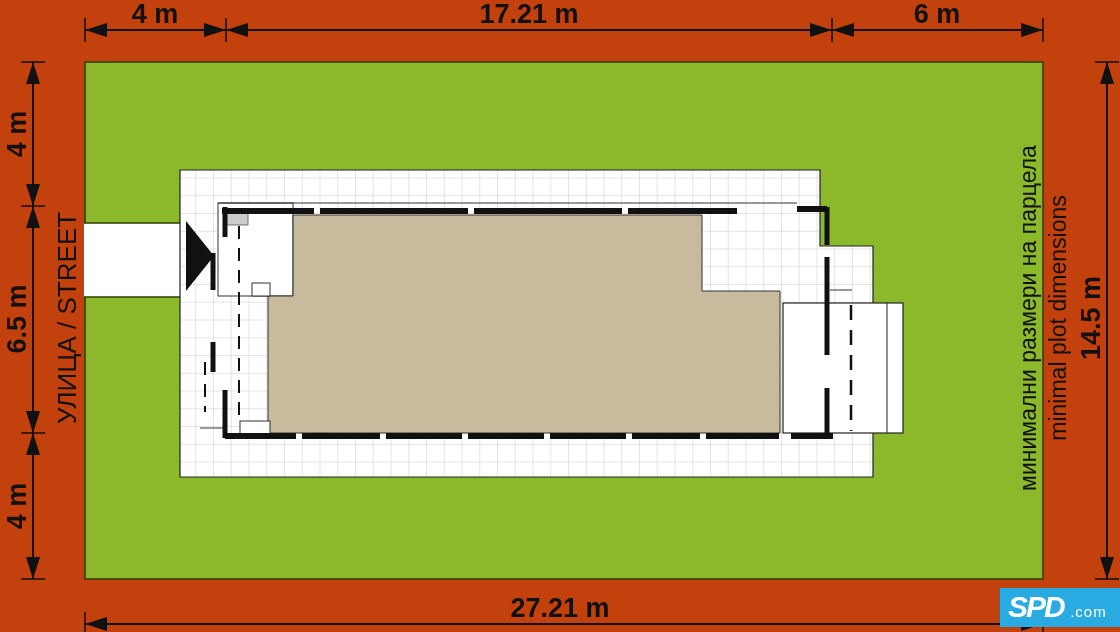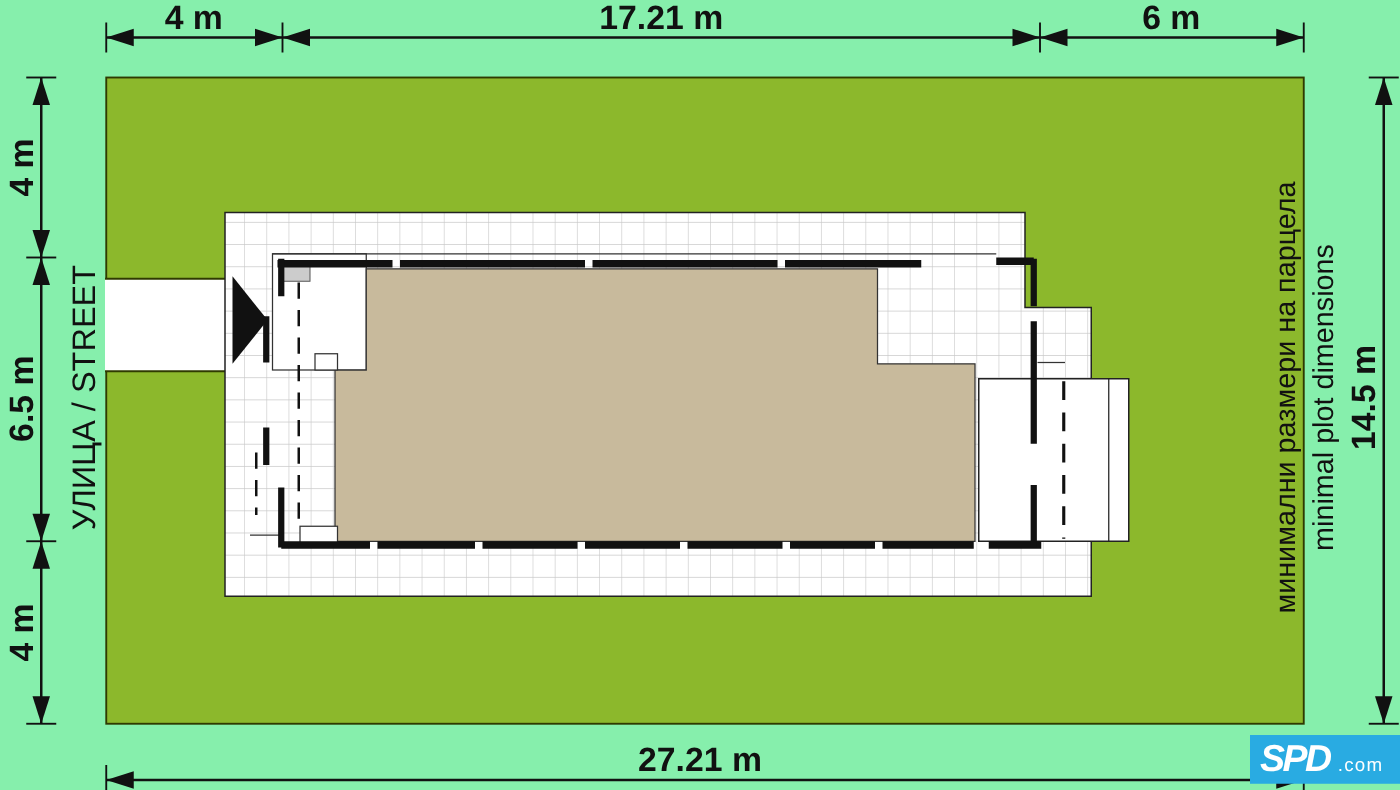--- a/index.html
+++ b/index.html
@@ -1,16 +1,16 @@
 <!DOCTYPE html>
 <html><head>
 <meta charset="utf-8">
 <style>
   html,body{margin:0;padding:0;background:#ffffff;}
-  #stage{position:relative;width:1120px;height:632px;background:#86efac;overflow:hidden;
+  #stage{position:relative;width:1120px;height:632px;background:#c2410c;overflow:hidden;
          font-family:"Liberation Sans", sans-serif;}
   svg text{font-family:"Liberation Sans", sans-serif;}
   .dim-label{font-size:27px;font-weight:bold;fill:#111111;}
   .side-note{font-size:23px;fill:#111111;}
   .street-label{font-size:26px;fill:#111111;}
   .logo-brand{font-size:30px;font-weight:bold;font-style:italic;fill:#ffffff;letter-spacing:-2px;}
   .logo-suffix{font-size:15px;fill:#ffffff;letter-spacing:1px;}
 </style>
 </head>
 <body>

